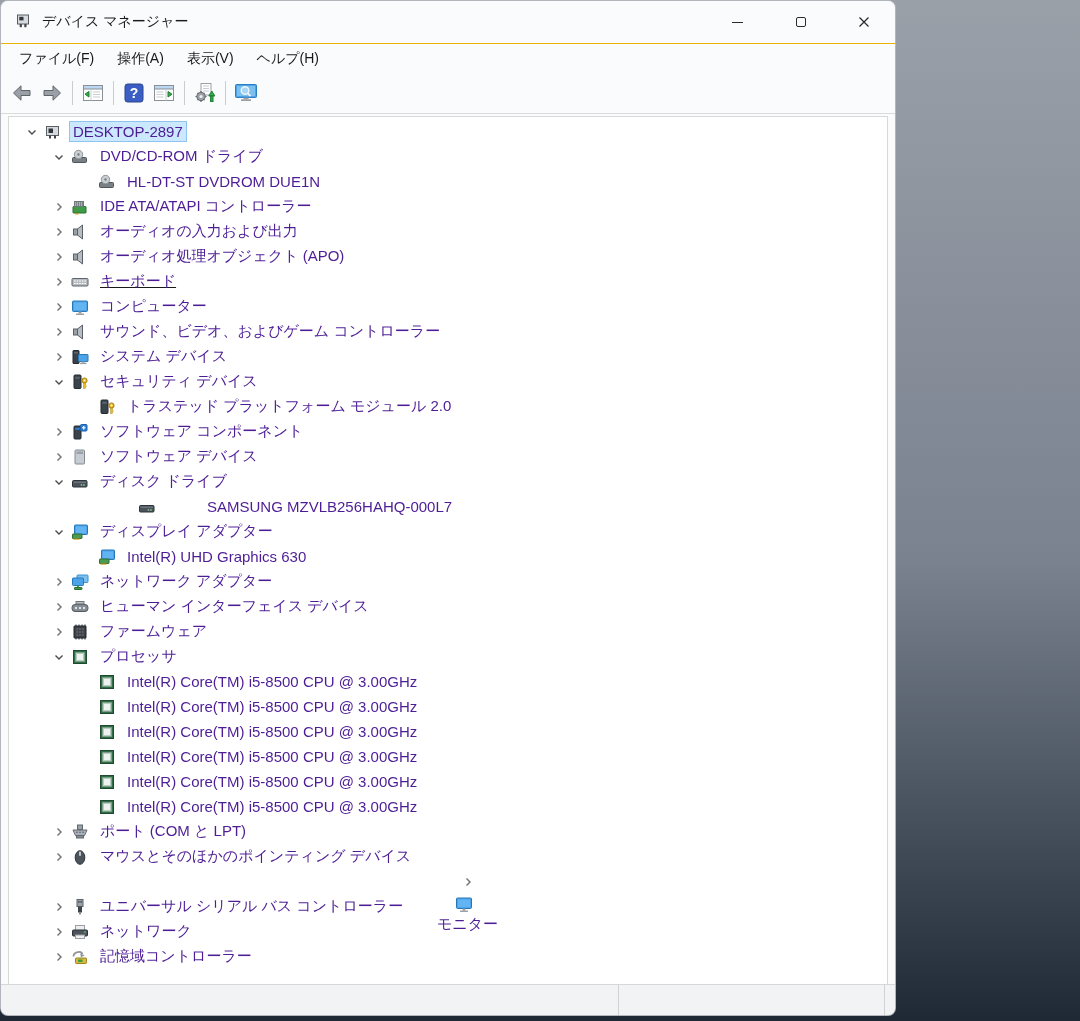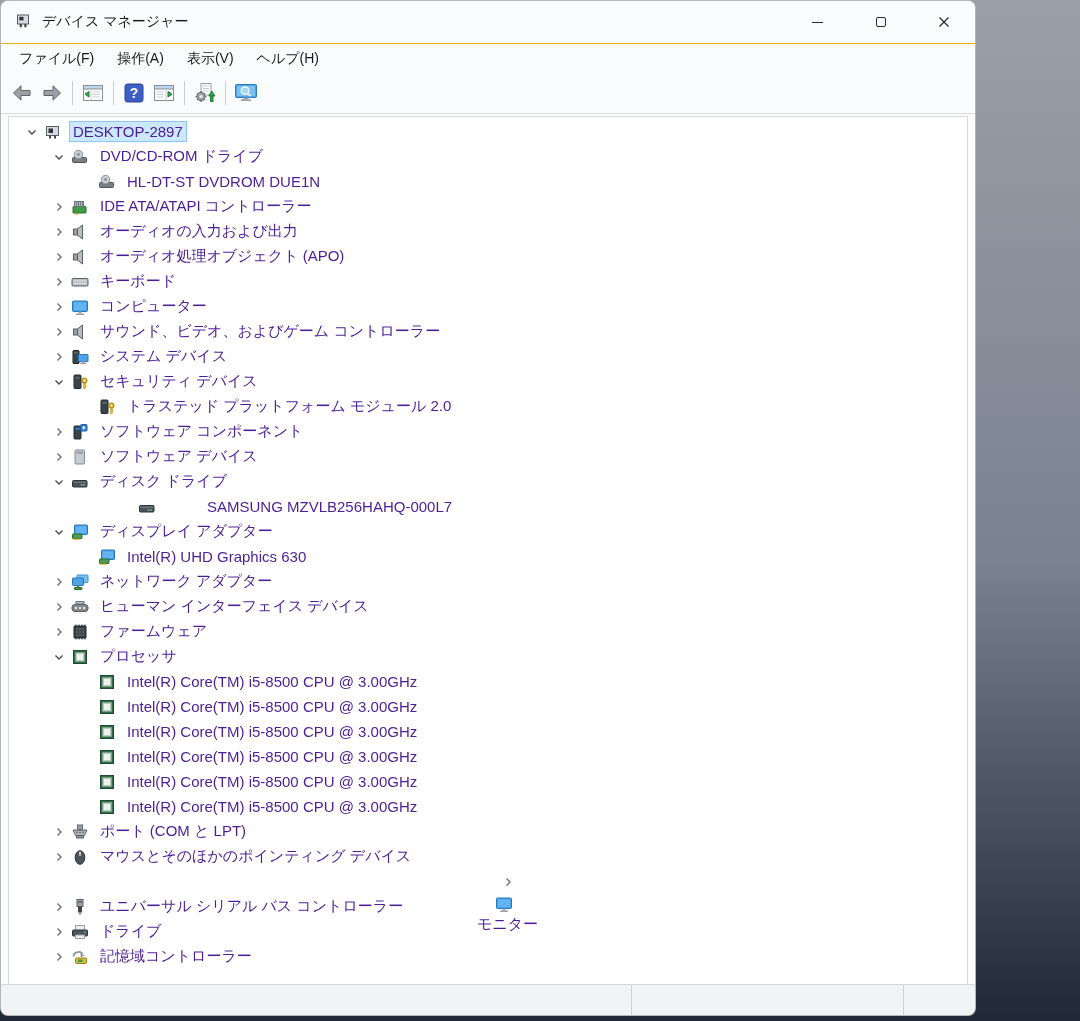--- a/index.html
+++ b/index.html
@@ -4,21 +4,21 @@
 <style>
   * { box-sizing: border-box; }
   html,body { margin:0; padding:0; }
   body {
     width:1080px; height:1021px; overflow:hidden;
     background: linear-gradient(180deg,#9aa0a8 0%, #7a8290 55%, #1f2835 100%);
     font-family: "Liberation Sans", "DejaVu Sans", sans-serif;
     color:#191919;
   }
   .window {
-    position:absolute; left:0; top:0; width:976px; height:1016px;
+    position:absolute; left:0; top:0; width:896px; height:1016px;
     background:#fbfbfc; border-radius:8px; overflow:hidden;
     border:1px solid rgba(90,98,110,.45);
   }
   
   .titlebar {
     position:absolute; left:0; top:0; right:0; height:42px;
     background:#fafbfc; display:flex; align-items:center;
   }
   .titlebar .app-icon { margin-left:14px; width:18px; height:18px; flex:none; }
   .titlebar .title { margin-left:9px; font-size:14px; color:#1b1b1b; white-space:nowrap; }
@@ -250,21 +250,21 @@
               </svg>
             </div>
             <div class="icon-slot">
               <svg width="20" height="20" viewBox="0 0 20 20">
                 <rect x="3.5" y="7" width="4" height="6" fill="#9aa0a6" stroke="#5a6066"></rect>
                 <polygon points="7.5,7 12.5,3 12.5,17 7.5,13" fill="#b6bcc2" stroke="#5a6066"></polygon>
               </svg>
             </div>
             <span class="tree-label">オーディオ処理オブジェクト (APO)</span>
           </div>
-          <div class="tree-row" style="padding-left: 39px;">
+          <div class="tree-row" style="padding-left: 39px; text-decoration: underline;">
             <div class="chev-slot">
               <svg width="12" height="12" viewBox="0 0 12 12">
                 <path d="M4.5 2.5 L8 6 L4.5 9.5" fill="none" stroke="#707070" stroke-width="1.4"></path>
               </svg>
             </div>
             <div class="icon-slot">
               <svg width="20" height="20" viewBox="0 0 20 20">
                 <rect x="2" y="6.5" width="16" height="7.5" rx="1" fill="#b6bcc2" stroke="#5f656b"></rect>
                 <path d="M4 9h12 M4 11.5h12" stroke="#ffffff" stroke-width="1.1" stroke-dasharray="1.6 1"></path>
               </svg>
@@ -638,21 +638,21 @@
               </svg>
             </div>
             <div class="icon-slot">
               <svg width="20" height="20" viewBox="0 0 20 20">
                 <rect x="5.5" y="3.5" width="9" height="5" fill="#eceef0" stroke="#9aa0a6"></rect>
                 <rect x="2.5" y="8" width="15" height="6" rx="1" fill="#4d545b" stroke="#2d3339"></rect>
                 <circle cx="15" cy="10" r="0.8" fill="#7ee089"></circle>
                 <rect x="5.5" y="13" width="9" height="3.5" fill="#eceef0" stroke="#9aa0a6"></rect>
               </svg>
             </div>
-            <span class="tree-label">ドライブ</span>
+            <span class="tree-label">ネットワーク</span>
           </div>
           <div class="tree-row" style="padding-left: 39px;">
             <div class="chev-slot">
               <svg width="12" height="12" viewBox="0 0 12 12">
                 <path d="M4.5 2.5 L8 6 L4.5 9.5" fill="none" stroke="#707070" stroke-width="1.4"></path>
               </svg>
             </div>
             <div class="icon-slot">
               <svg width="20" height="20" viewBox="0 0 20 20">
                 <path d="M3.5 9.5 C3.5 4.5, 11.5 3.5, 12.3 7.2" fill="none" stroke="#8f959b" stroke-width="1.8"></path>

